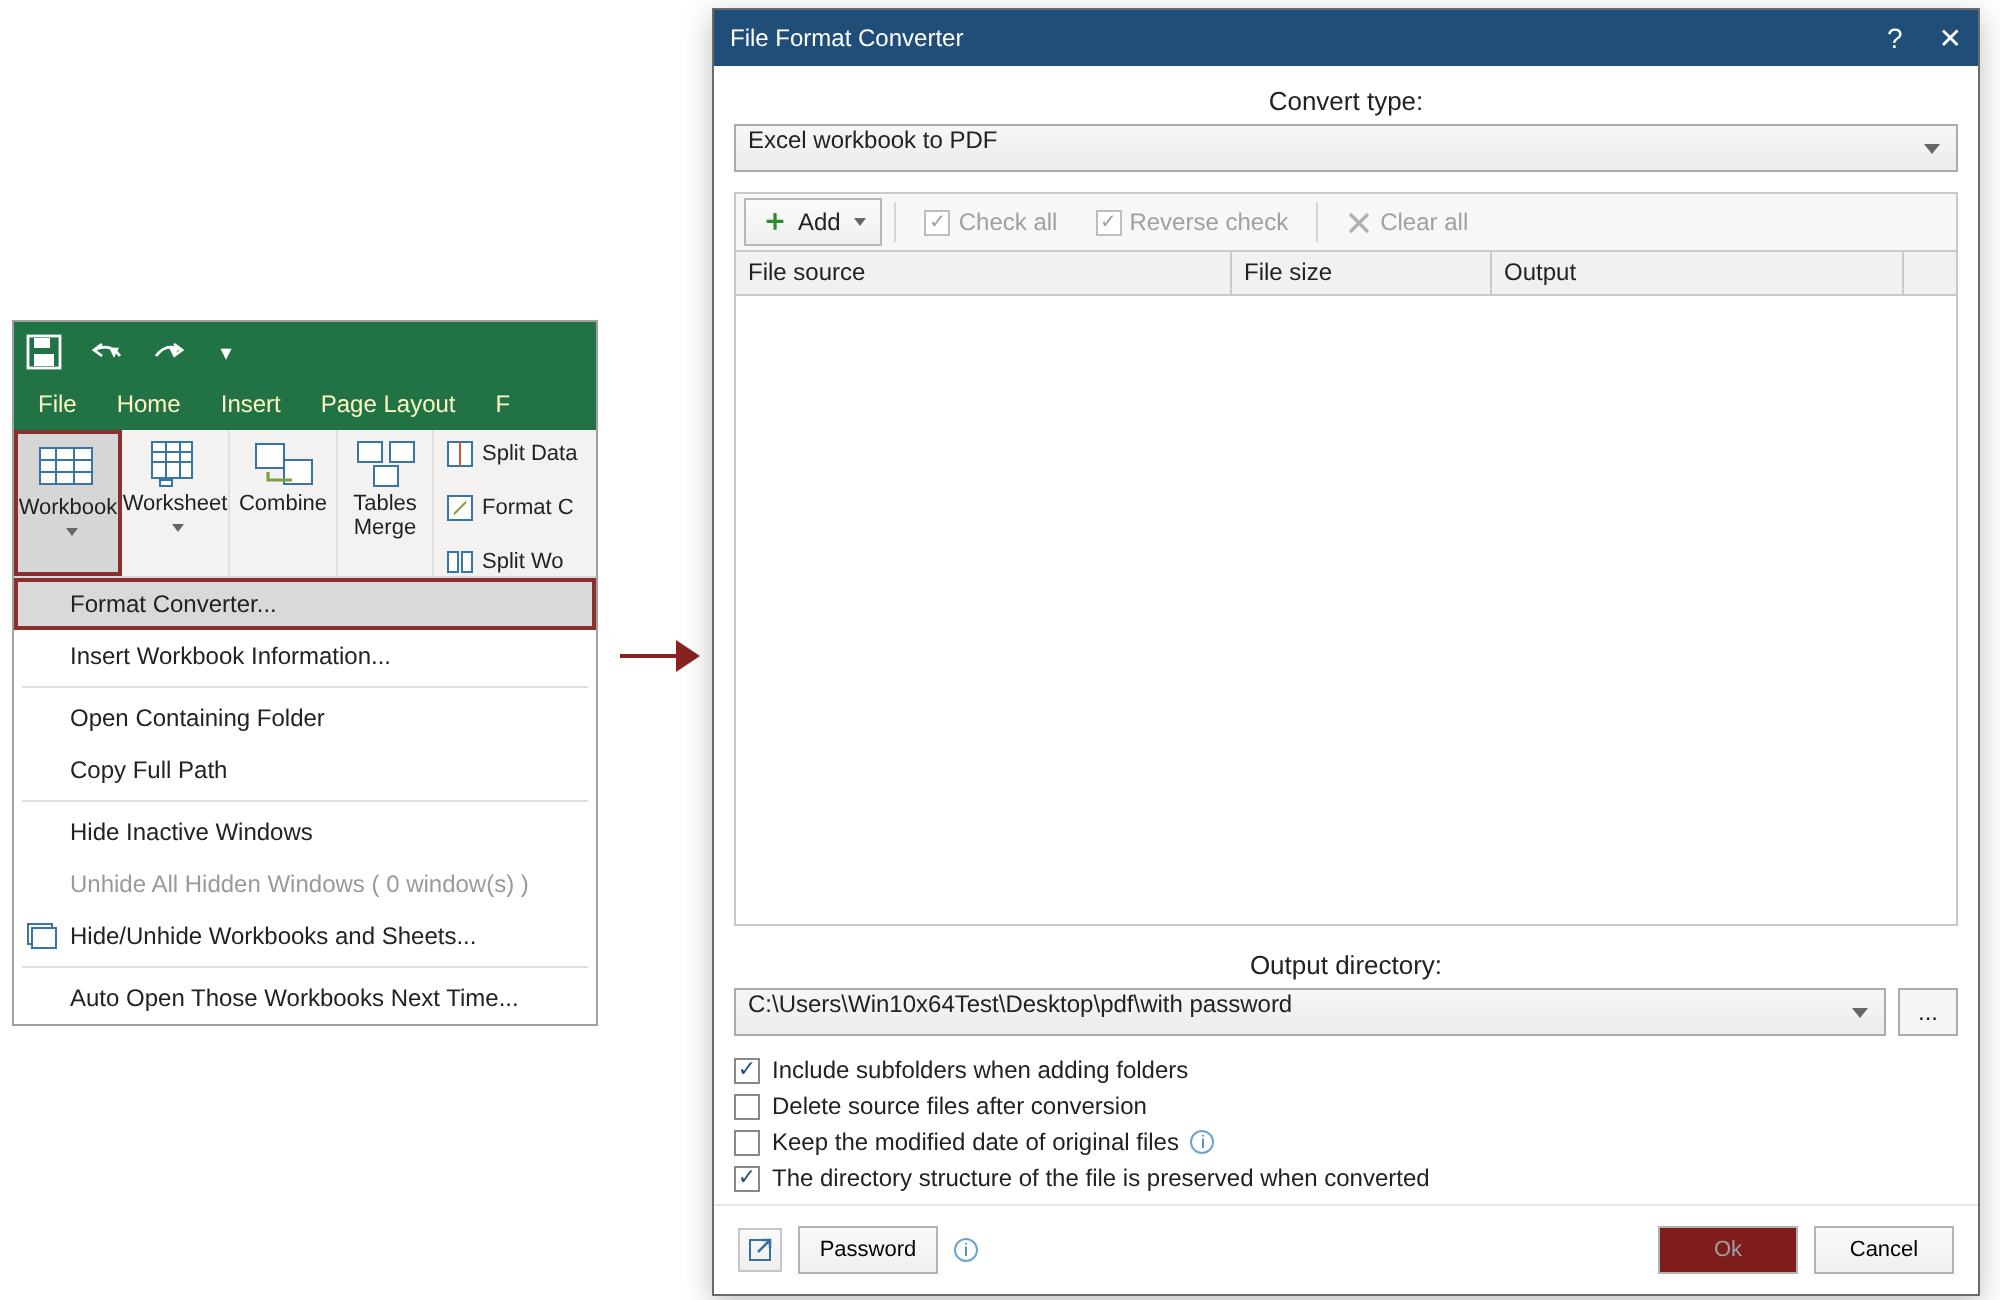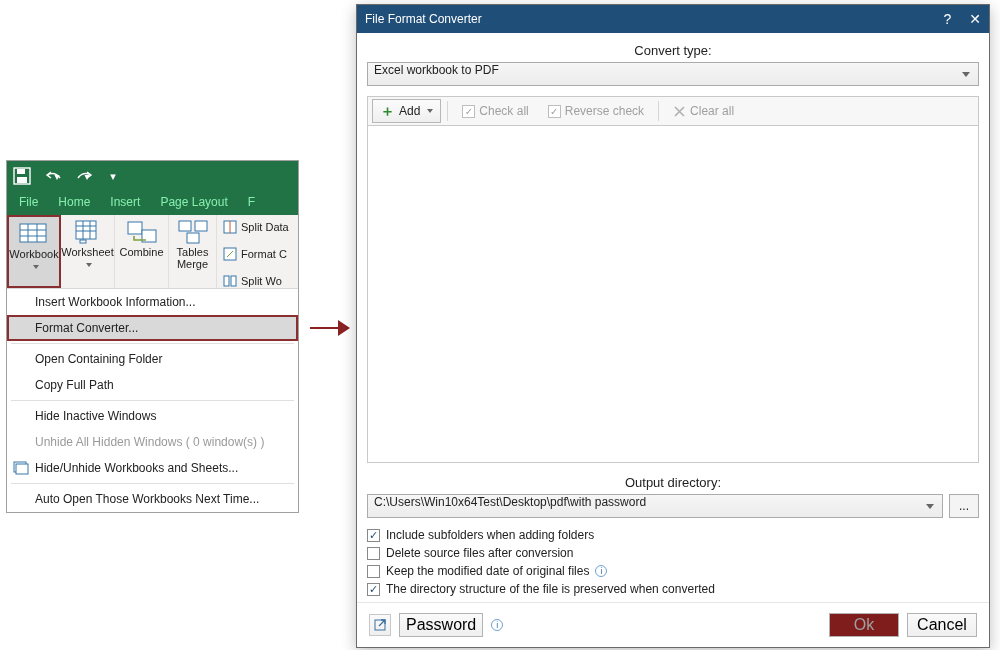--- a/index.html
+++ b/index.html
@@ -4,21 +4,21 @@
 <style>
   * { box-sizing: border-box; font-family: "Segoe UI", Tahoma, sans-serif; }
   body { margin:0; padding:0; width:1000px; height:650px; background:#fff; position:relative; font-size:12px; color:#222; }
   
   .excel-win { position:absolute; left:6px; top:160px; width:293px; border:1px solid #a0a0a0; background:#fff; }
   .excel-titlebar { background:#217346; height:30px; display:flex; align-items:center; padding:0 6px; gap:14px; }
   .tb-btn { width:16px; height:16px; display:inline-flex; align-items:center; justify-content:center; color:#fff; }
   .tb-save { width:18px; height:18px; }
   .tb-save svg { display:block; }
   .tb-caret { font-size:10px; color:#fff; margin-left:-8px; }
-  .excel-tabs { background:#217346; height:24px; display:flex; align-items:flex-end; color:#86efac; padding:0 2px; }
+  .excel-tabs { background:#217346; height:24px; display:flex; align-items:flex-end; color:#fef9c3; padding:0 2px; }
   .excel-tab { padding:4px 10px 6px; font-size:12px; cursor:pointer; }
   .ribbon { background:#f3f2f1; height:74px; display:flex; border-bottom:1px solid #d8d8d8; }
   .ribbon-group { display:flex; flex-direction:column; align-items:center; justify-content:flex-start; padding:2px 4px 0; border-right:1px solid #e1dfdd; position:relative; }
   .ribbon-big { width:54px; }
   .ribbon-icon-big { width:32px; height:24px; margin-top:3px; }
   .ribbon-label { font-size:11px; line-height:12px; text-align:center; margin-top:2px; }
   .ribbon-group.sel { background:#d6d6d6; border:2px solid #8a2f2f; }
   .ribbon-side { display:flex; flex-direction:column; justify-content:center; gap:13px; padding:4px 4px 0 6px; font-size:11px; white-space:nowrap; }
   .ribbon-side-item { display:flex; align-items:center; gap:4px; }
   .mini-ico { width:14px; height:14px; display:inline-block; }
@@ -57,21 +57,21 @@
   .outdir-row .select { flex:1; }
   .browse-btn { width:30px; height:24px; border:1px solid #ababab; background:#f4f4f4; display:flex; align-items:center; justify-content:center; font-size:12px; cursor:pointer; }
   .opts { margin-top:10px; display:flex; flex-direction:column; gap:4px;justify-content:space-between; }
   .opt { display:flex; align-items:center; gap:6px; font-size:12px; }
   .cb { width:13px; height:13px; border:1px solid #888; display:inline-flex; align-items:center; justify-content:center; background:#fff; }
   .cb.checked::after { content:"✓"; font-size:11px; line-height:11px; color:#1f4e79; }
   .info { width:12px; height:12px; border:1px solid #6fa3d0; border-radius:50%; font-size:9px; color:#3c78aa; display:inline-flex; align-items:center; justify-content:center; }
   .dlg-foot { display:flex; align-items:center; padding:10px 12px; gap:8px; border-top:1px solid #e6e6e6; }
   .foot-left { display:flex; align-items:center; gap:8px; }
   .foot-spacer { flex:1; }
-  .btn { min-width:70px; height:24px; border:1px solid #b3b3b3; background:linear-gradient(#fafafa,#efefef); font-size:16px; cursor:pointer; }
+  .btn { min-width:70px; height:24px; border:1px solid #b3b3b3; background:linear-gradient(#fafafa,#efefef); font-size:11px; cursor:pointer; }
   .btn.disabled { color:#a0a0a0; background:#7f1d1d; cursor:default; }
   .share-ico { width:22px; height:22px; border:1px solid #c7c7c7; display:flex; align-items:center; justify-content:center; background:linear-gradient(#fafafa,#efefef); }
   .tri-down { display:inline-block; border-left:3px solid transparent; border-right:3px solid transparent; border-top:4px solid #666; margin-left:3px; vertical-align:middle;}
 </style>
 </head>
 <body>
 
 <div class="excel-win">
   <div class="excel-titlebar">
     <span class="tb-btn tb-save">
@@ -167,26 +167,26 @@
       <div class="ribbon-side-item">
           <span class="mini-ico"><svg width="14" height="14" viewBox="0 0 14 14">
               <rect x="1" y="2" width="5" height="10" fill="#fff" stroke="#3774a8"></rect>
               <rect x="8" y="2" width="5" height="10" fill="#fff" stroke="#3774a8"></rect>
             </svg></span>
           <span>Split Wo</span>
         </div>
     </div>
   </div>
   <div class="menu">
-    <div class="menu-item">
-        <span>Insert Workbook Information...</span>
-      </div>
     <div class="menu-item highlight">
       <span>Format Converter...</span>
     </div>
+    <div class="menu-item">
+        <span>Insert Workbook Information...</span>
+      </div>
     <div class="menu-sep"></div>
     <div class="menu-item">
         <span>Open Containing Folder</span>
       </div>
     <div class="menu-item">
         <span>Copy Full Path</span>
       </div>
     <div class="menu-sep"></div>
     <div class="menu-item">
         <span>Hide Inactive Windows</span>
@@ -244,20 +244,26 @@
         </div>
       <div class="sep-v"></div>
       <div class="tbtn disabled">
           <span class="x-icon">
             <svg width="13" height="13" viewBox="0 0 13 13">
               <path d="M2 2 L11 11 M11 2 L2 11" stroke="#b0b0b0" stroke-width="1.6"></path>
             </svg>
           </span>
           <span>Clear all</span>
         </div>
+    </div>
+    <div class="grid-head">
+      <div class="gh-cell" style="width:248px">File source</div>
+      <div class="gh-cell" style="width:130px">File size</div>
+      <div class="gh-cell" style="flex:1">Output</div>
+      <div class="gh-cell" style="width:26px"></div>
     </div>
     <div class="grid-body"></div>
 
     <div class="lbl" style="margin-top:12px">Output directory:</div>
     <div class="outdir-row">
       <div class="select">
           <span>C:\Users\Win10x64Test\Desktop\pdf\with password</span>
         </div>
       <div class="browse-btn">...</div>
     </div>

